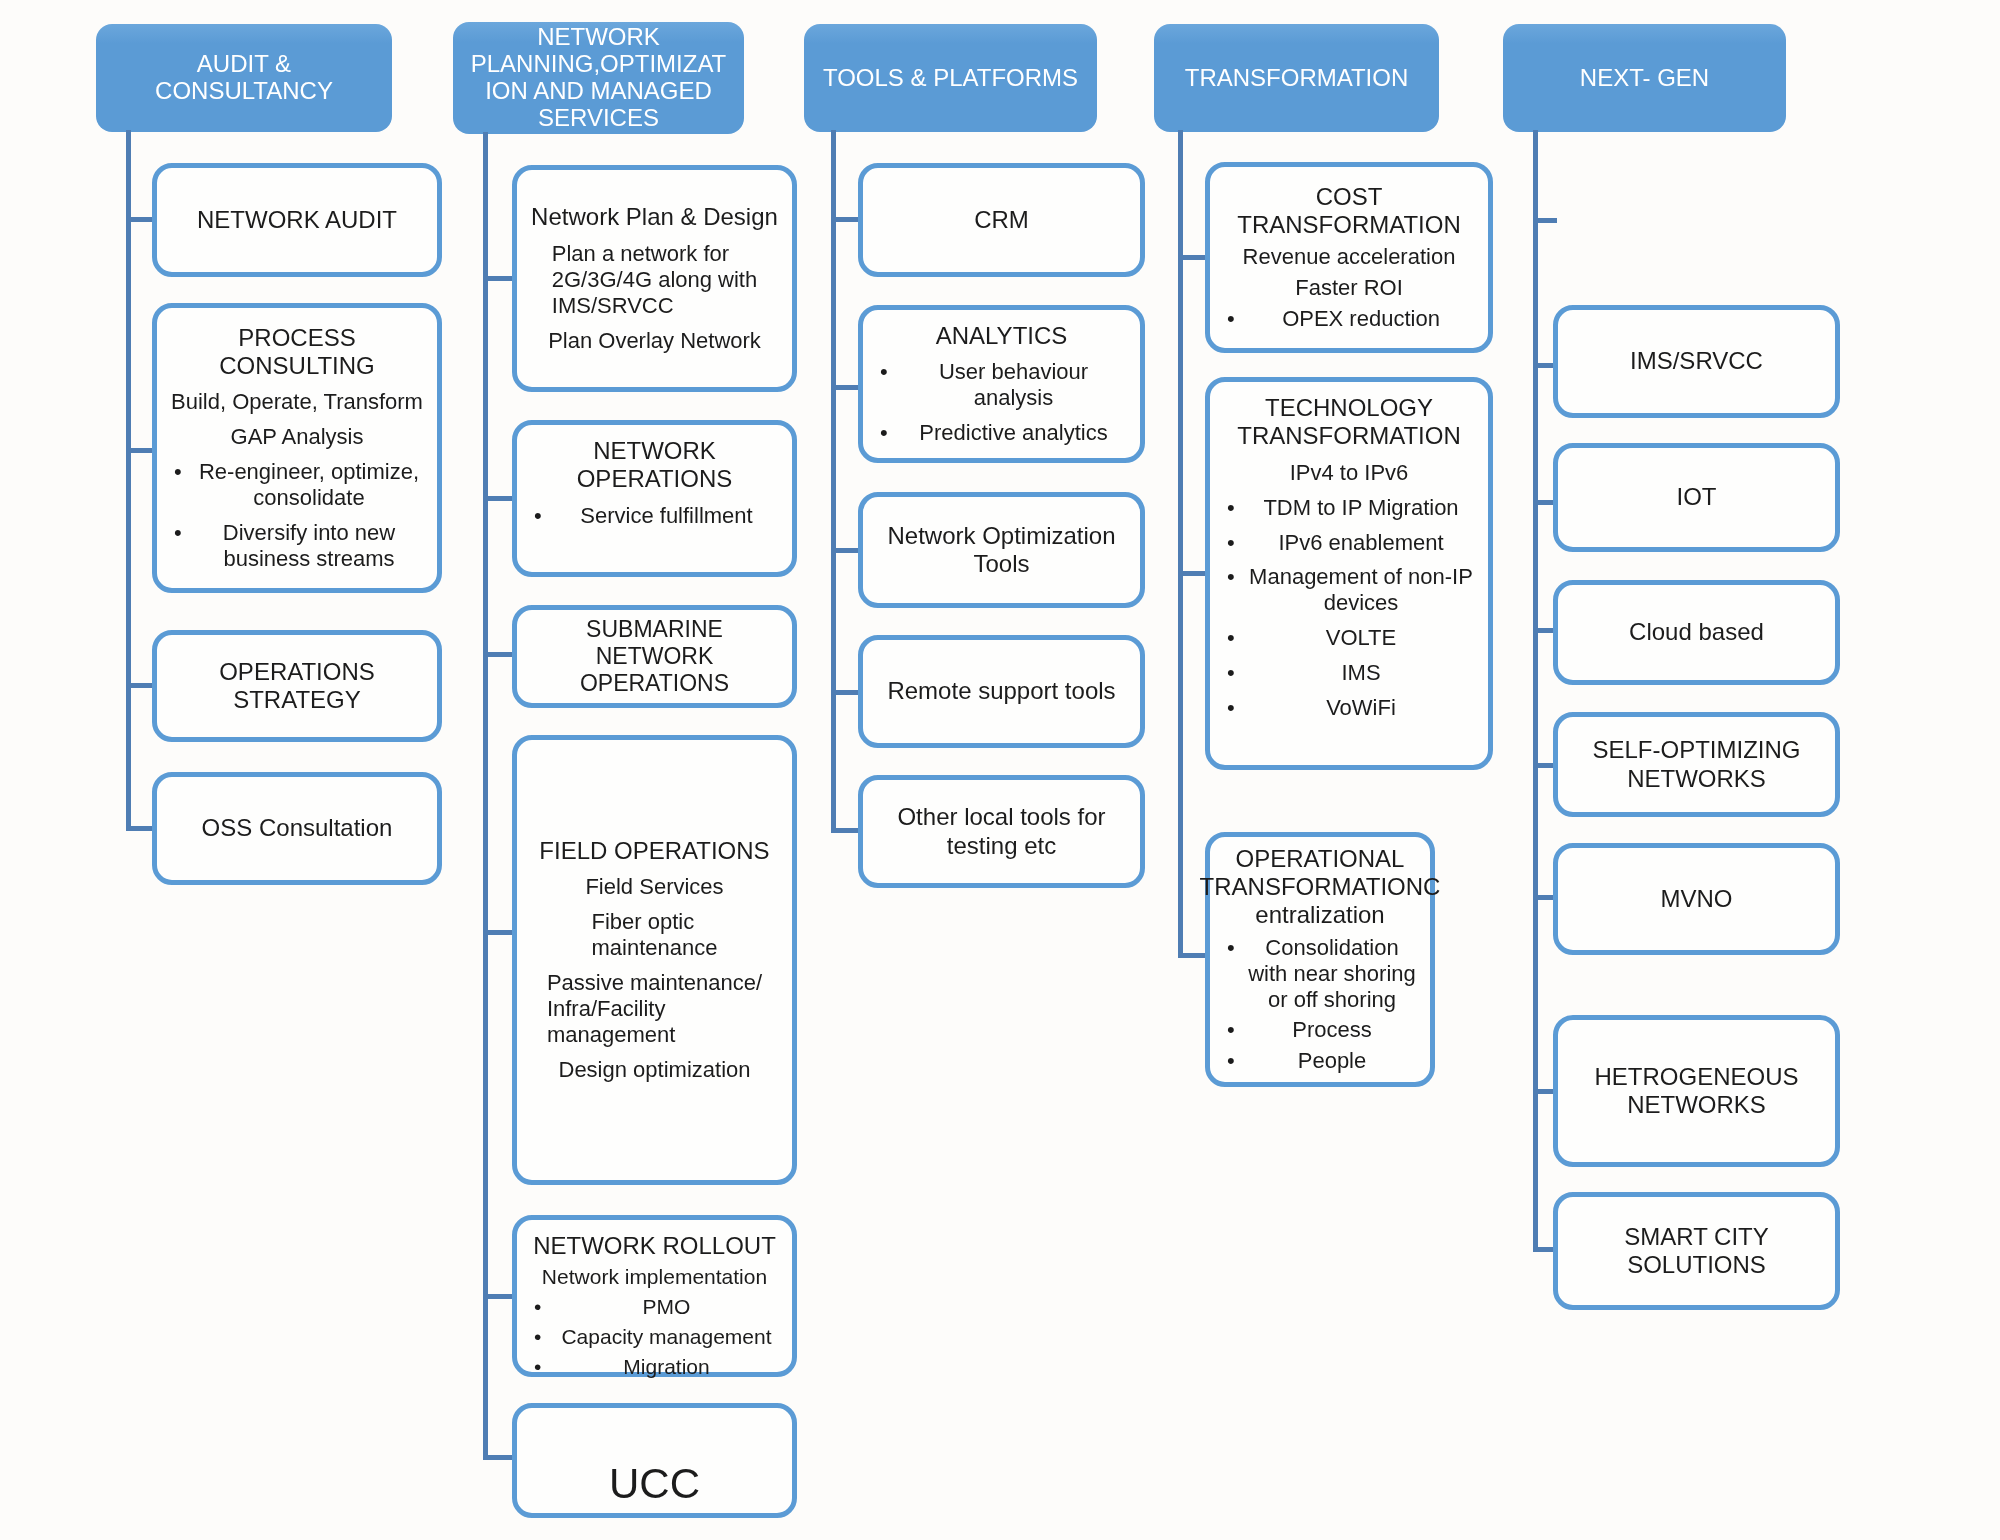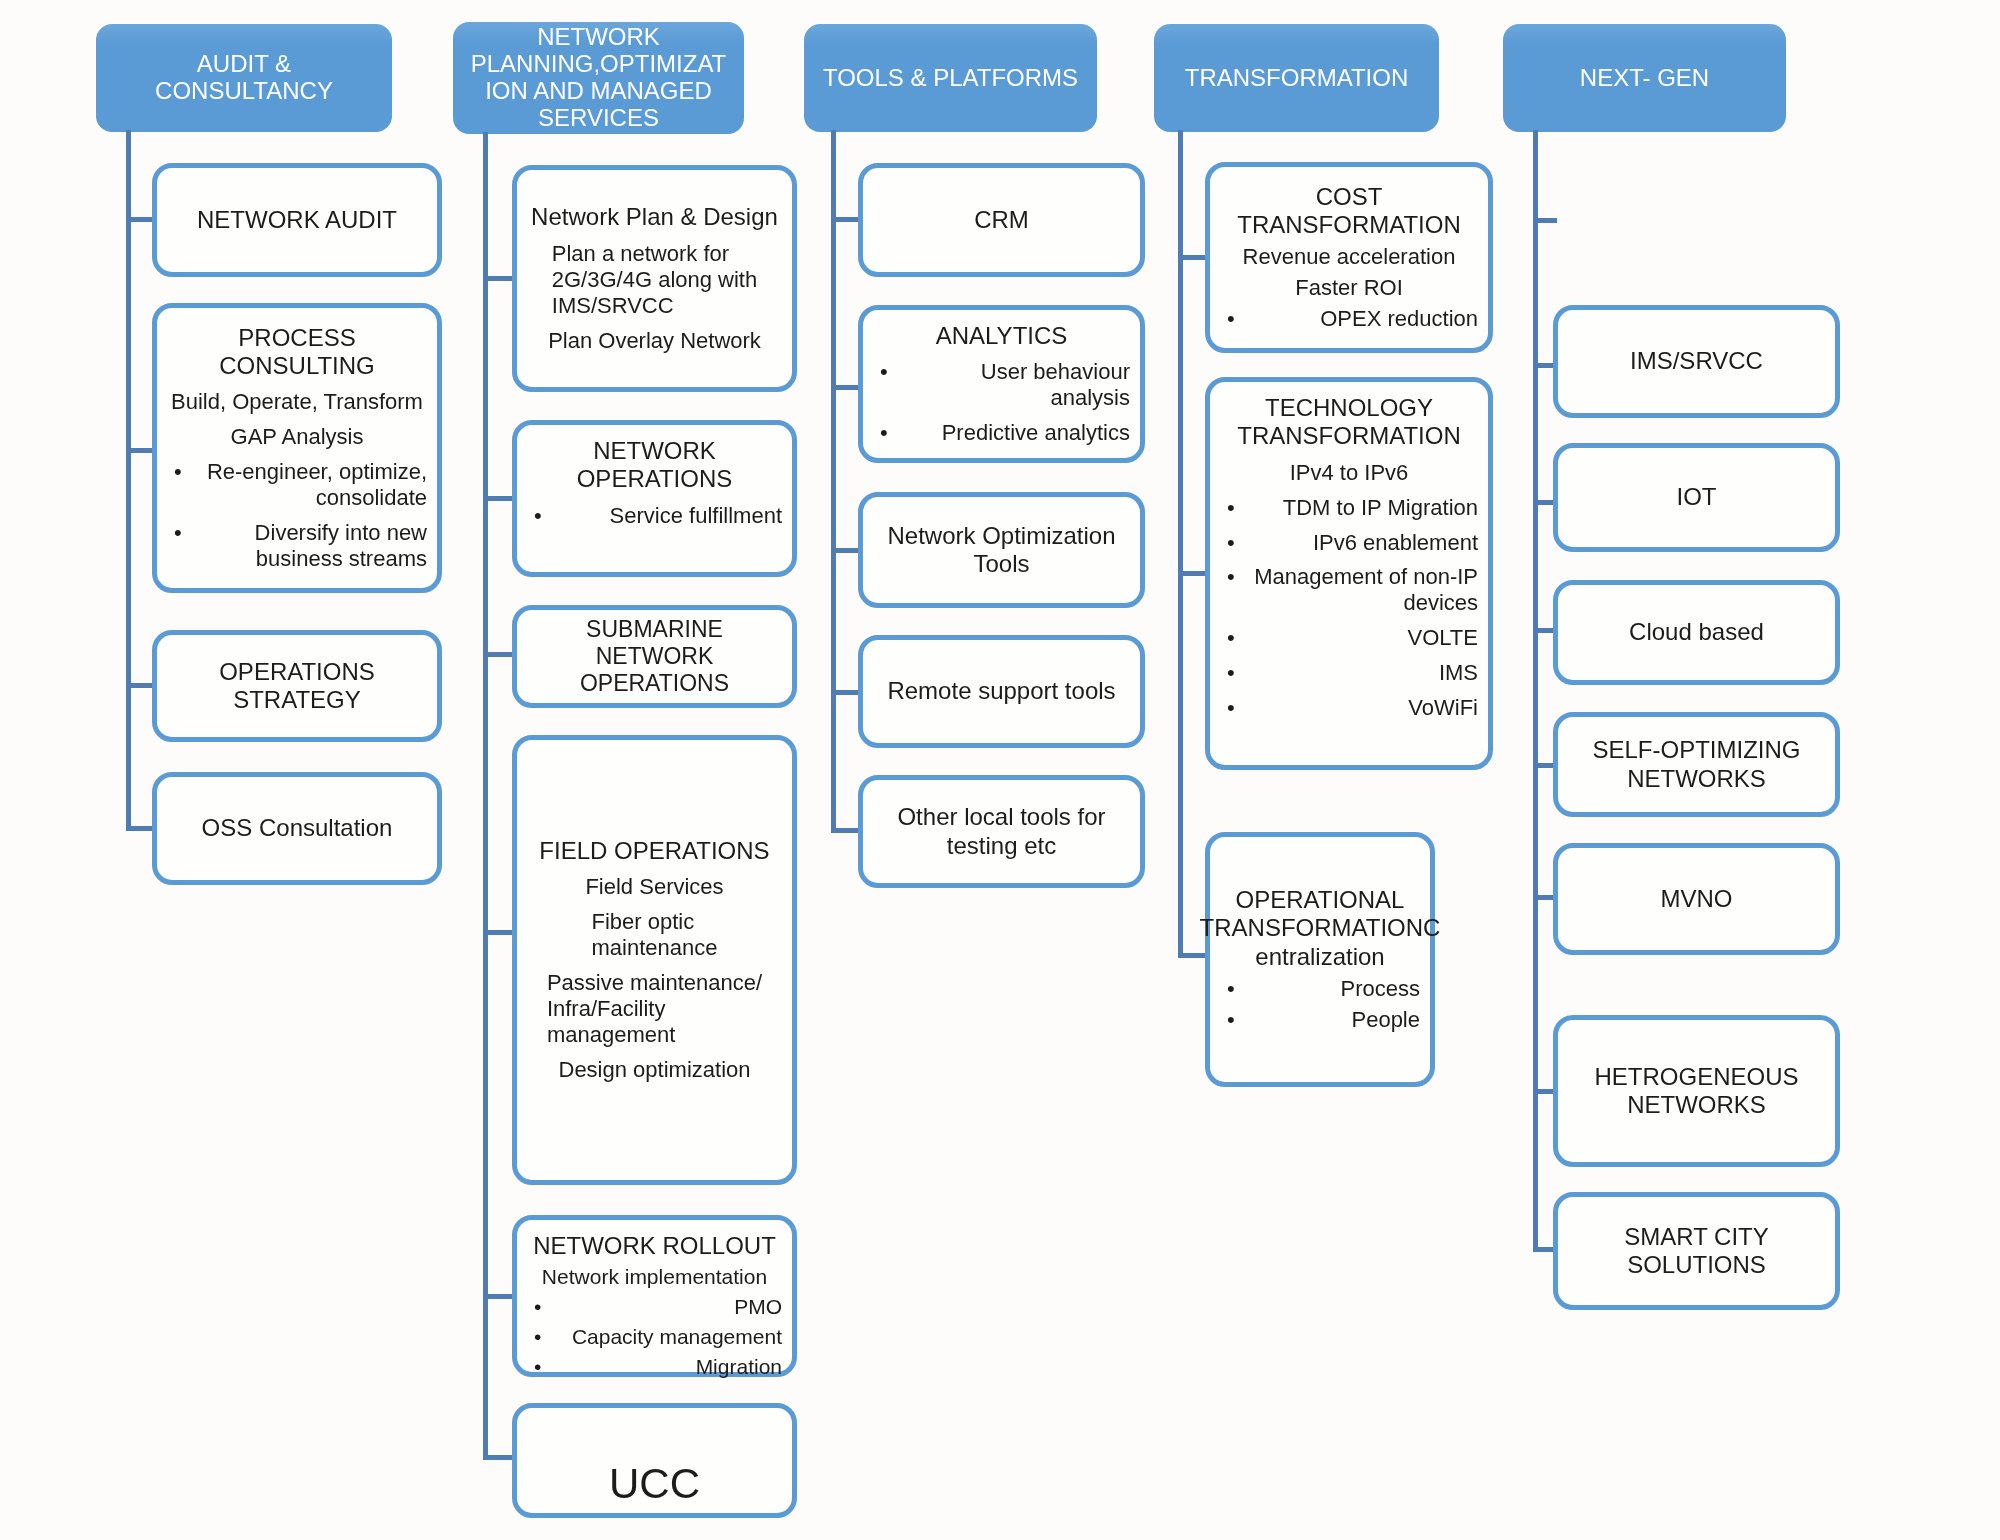--- a/index.html
+++ b/index.html
@@ -30,21 +30,21 @@
     box-sizing:border-box;
     display:flex;flex-direction:column;justify-content:center;align-items:center;
     padding:8px 10px;
   }
   .box.top{justify-content:flex-start;padding-top:12px;}
   .box > * + *{margin-top:9px;}
   .box.tight > * + *{margin-top:5px;}
   .t{font-size:24px;text-align:center;white-space:pre-line;line-height:1.18;}
   .c{font-size:22px;text-align:left;white-space:pre-line;line-height:1.18;}
   .bl{
-    font-size:22px;text-align:right;line-height:1.18;
+    font-size:22px;text-align:center;line-height:1.18;
     align-self:stretch;position:relative;padding-left:24px;
   }
   .bl::before{content:"\2022";position:absolute;left:7px;}
   .big{font-size:42px;text-align:center;margin-top:46px;}
 </style>
 </head>
 <body>
 
 <div class="canvas">
 
@@ -186,20 +186,21 @@
     <div class="bl">IPv6 enablement</div>
     <div class="bl">Management of non-IP devices</div>
     <div class="bl">VOLTE</div>
     <div class="bl">IMS</div>
     <div class="bl">VoWiFi</div>
   </div>
   <div class="box tight" style="left:1205px;top:832px;width:230px;height:255px">
     <div class="t">OPERATIONAL
 TRANSFORMATIONC
 entralization</div>
+    <div class="bl">Consolidation with near shoring or off shoring</div>
     <div class="bl">Process</div>
     <div class="bl">People</div>
   </div>
 
   <div class="box" style="left:1553px;top:305px;width:287px;height:113px">
     <div class="t">IMS/SRVCC</div>
   </div>
   <div class="box" style="left:1553px;top:443px;width:287px;height:109px">
     <div class="t">IOT</div>
   </div>

